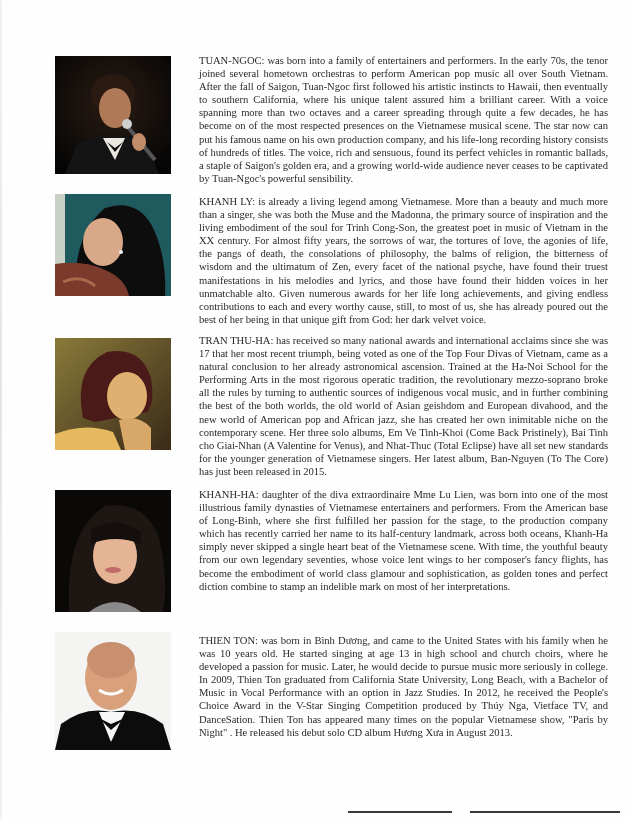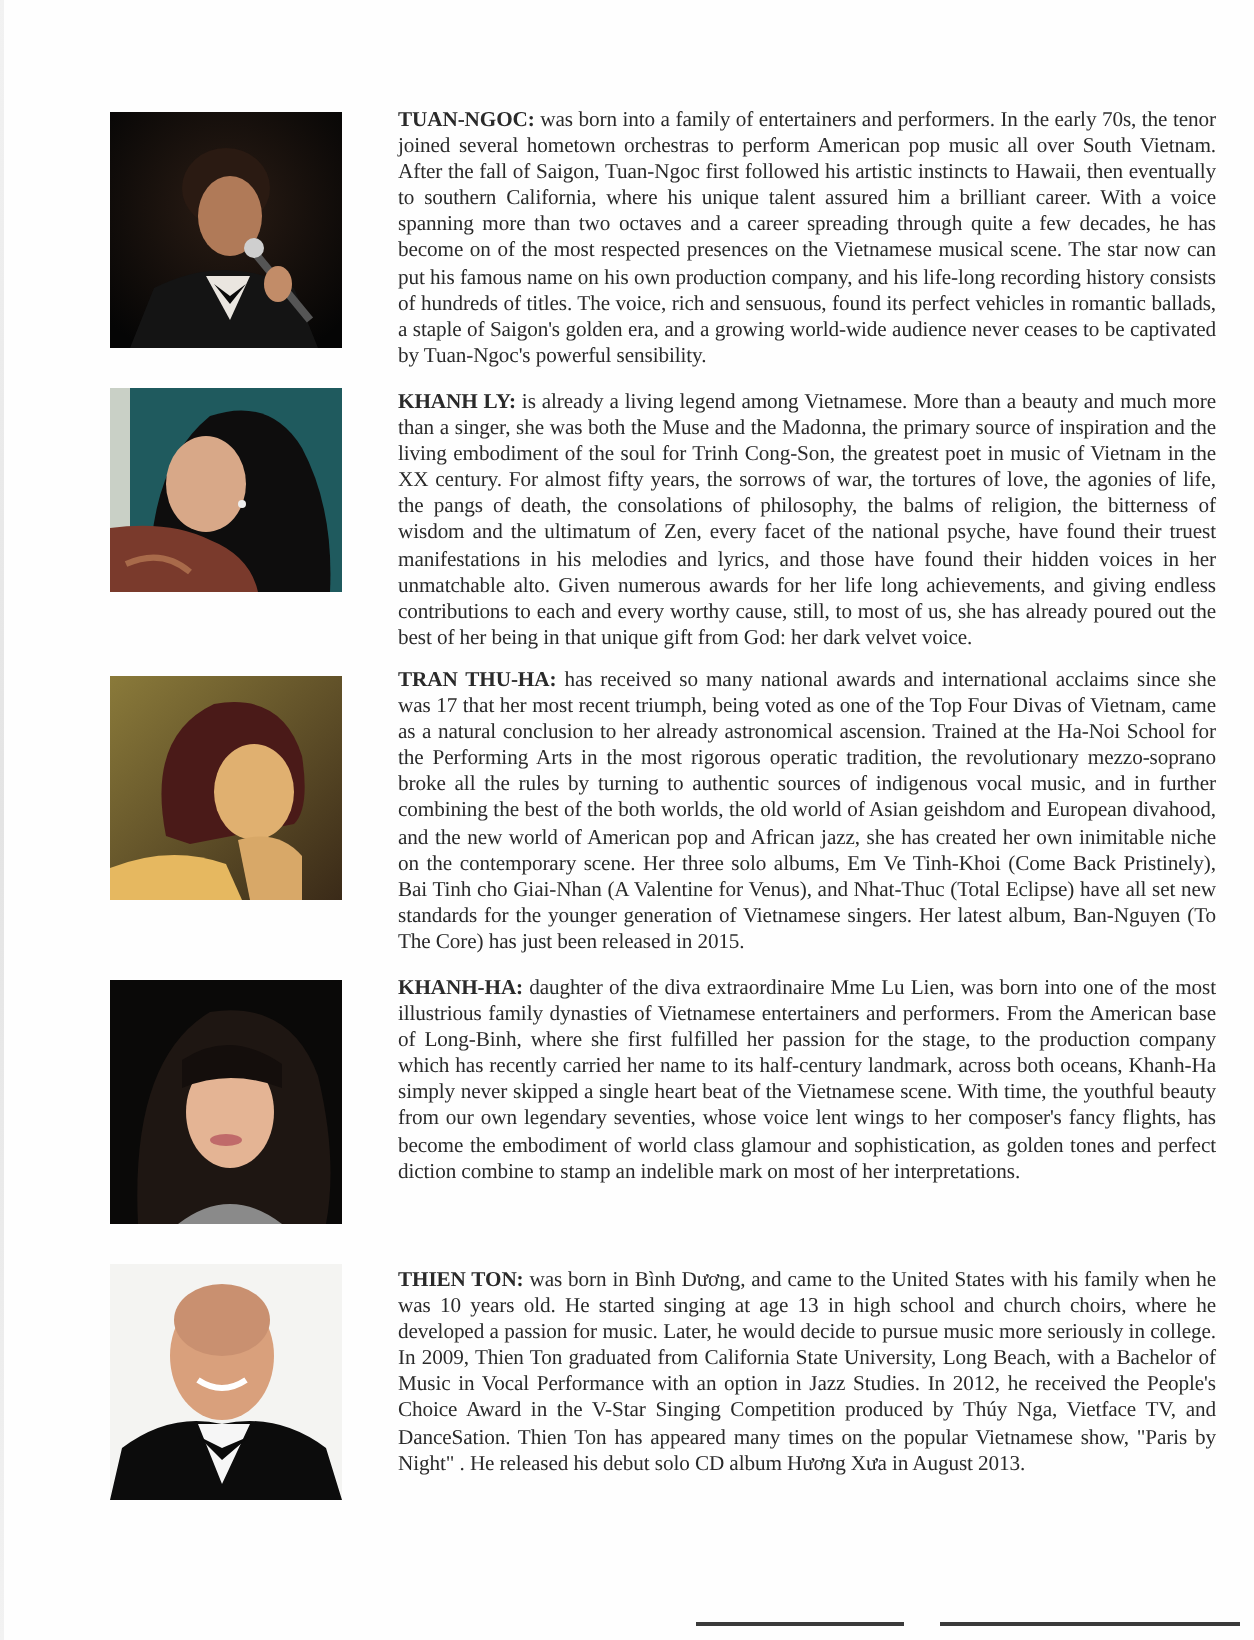--- a/index.html
+++ b/index.html
@@ -5,21 +5,21 @@
   html, body { margin: 0; padding: 0; background: #ffffff; }
   body { width: 627px; height: 820px; position: relative; overflow: hidden;
          font-family: "Liberation Serif", "DejaVu Serif", serif; color: #2a2a2a; }
   .page { position: absolute; inset: 0; background: #fefefe; }
   .left-edge { position: absolute; left: 0; top: 0; width: 2px; height: 820px; background: linear-gradient(#f2f2f2,#e4e4e4,#f2f2f2); }
   .bio { position: absolute; left: 0; width: 627px; }
   .photo { position: absolute; left: 55px; width: 116px; overflow: hidden; }
   .photo svg { display: block; width: 100%; height: 100%; }
   .bio-text { position: absolute; left: 199px; width: 409px; font-size: 10.6px; line-height: 13.1px;
               text-align: justify; text-align-last: left; margin: 0; letter-spacing: -0.05px; }
-  .bio-name { font-weight: bold; }
+  .bio-name { font-weight: normal; }
   .footer-rule { position: absolute; top: 811px; height: 2px; background: #3a3a3a; }
 </style>
 </head>
 <body>
 
 <div class="page">
   <div class="left-edge"></div>
 
   <div class="bio" style="top:0">
     <div class="photo" style="top:56px;height:118px">

